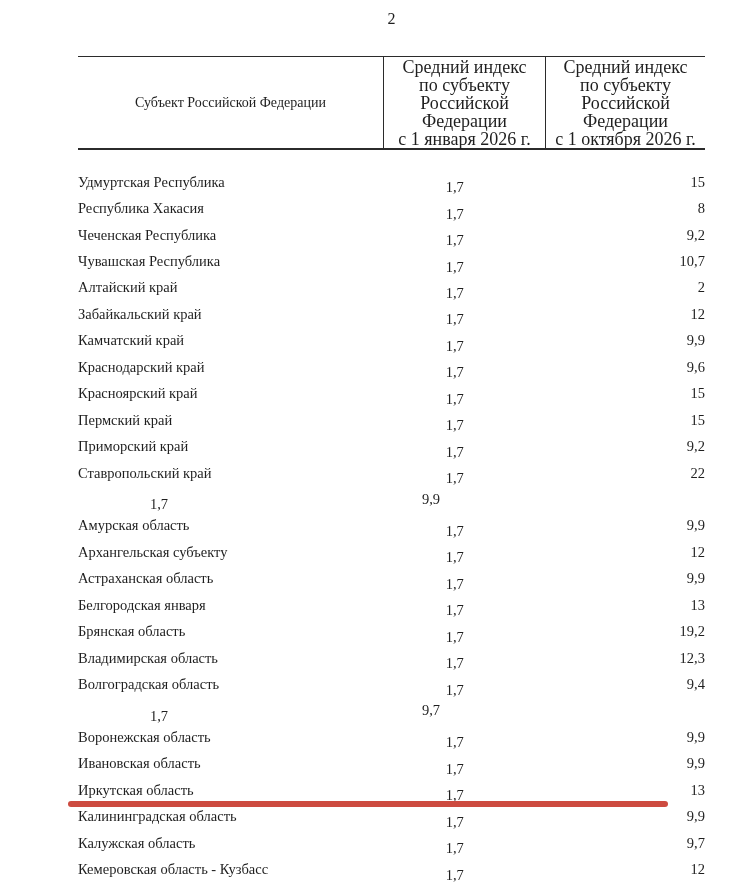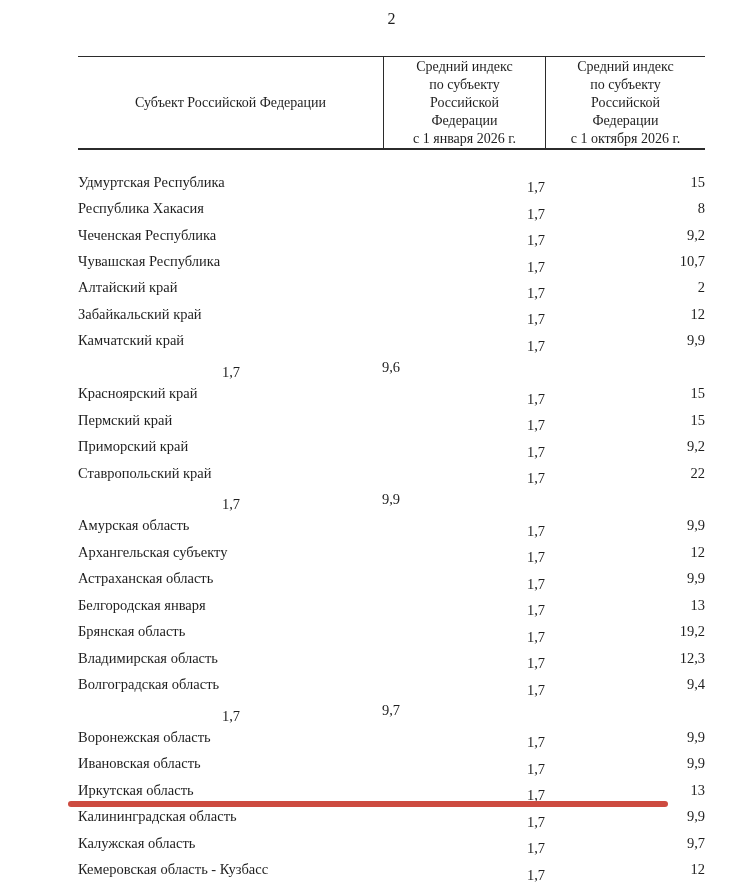--- a/index.html
+++ b/index.html
@@ -44,45 +44,46 @@
     width: 305px;
     display: flex;
     align-items: center;
     justify-content: center;
     font-size: 14px;
     text-align: right;
   }
   .th-val {
     width: 162px;
     border-left: 1.5px solid #2b2b2b;
-    font-size: 14px;
+    font-size: 18px;
     line-height: 18px;
     padding-top: 1px;
     white-space: pre-line;
   }
   .th-val.last {
     width: 160px;
   }
   .tbody {
     padding-top: 19px;
   }
   .trow {
     position: relative;
     display: flex;
     align-items: center;
     height: 26.45px;
     font-size: 14.5px;
+    gap: 40px;
   }
   .td-region {
     width: 305px;
     white-space: nowrap;
   }
   .td-jan {
     width: 162px;
-    text-align: right;
+    text-align: center;
     margin-top: 11px;
   }
   .td-oct {
     width: 160px;
     text-align: right;
   }
   .red-underline {
     position: absolute;
     left: -10px;
     top: 24px;
@@ -144,20 +145,21 @@
       <span class="td-region">Забайкальский край</span>
       <span class="td-jan">1,7</span>
       <span class="td-oct">12</span>
     </div>
       <div class="trow">
       <span class="td-region">Камчатский край</span>
       <span class="td-jan">1,7</span>
       <span class="td-oct">9,9</span>
     </div>
       <div class="trow">
+      <span class="td-region">Краснодарский край</span>
       <span class="td-jan">1,7</span>
       <span class="td-oct">9,6</span>
     </div>
       <div class="trow">
       <span class="td-region">Красноярский край</span>
       <span class="td-jan">1,7</span>
       <span class="td-oct">15</span>
     </div>
       <div class="trow">
       <span class="td-region">Пермский край</span>

